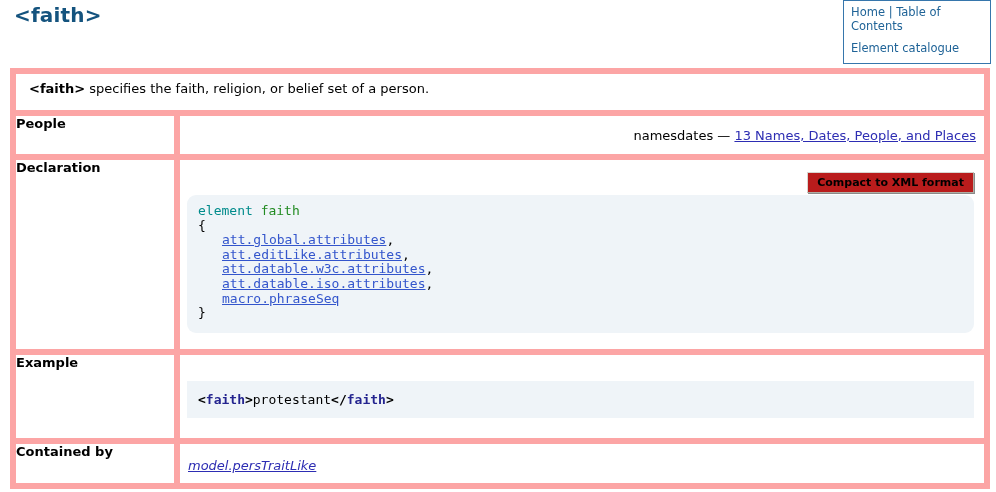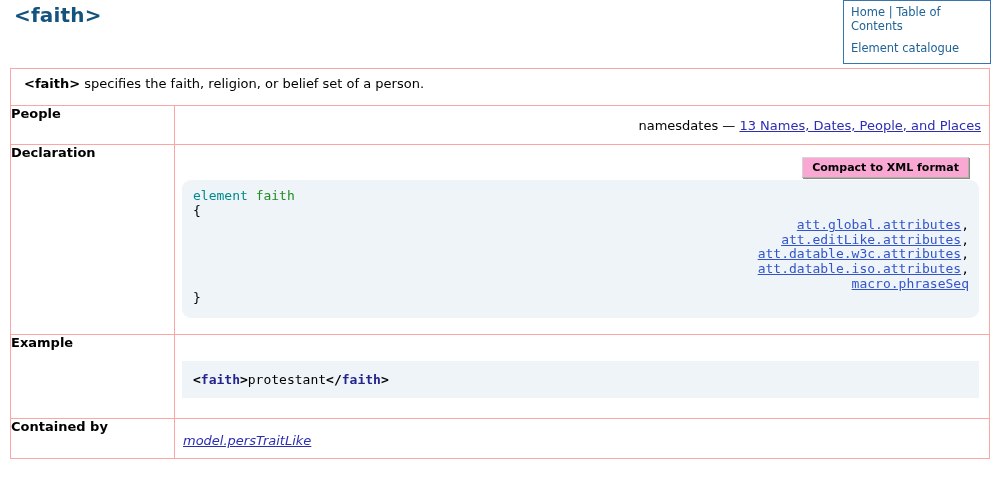--- a/index.html
+++ b/index.html
@@ -36,21 +36,21 @@
   .nav-sep { color: #1F6397; }
 
   
   table.ref {
     position: absolute; left: 10px; top: 68px;
     width: 980px;
     border-collapse: collapse;
     table-layout: fixed;
   }
   table.ref td {
-    border: 1px solid #fca5a5;
+    border: 6px solid #fca5a5;
     vertical-align: top;
     padding: 0;
   }
   td.label {
     font-weight: bold;
     padding: 6px 8px 0 13px;
   }
   tr.r-desc td { height: 29px; padding: 7px 12px 0 13px; }
   tr.r-module td.val   { height: 38px; text-align: right; }
   tr.r-attrs  td.val   { height: 36px; }
@@ -64,44 +64,44 @@
   .desc-gi { font-weight: bold; }
 
   a { cursor: pointer; }
   .tlink { color: #2D2DB3; text-decoration: underline; }
   .clink { color: #3355CC; text-decoration: underline; }
   .contained-link { font-style: italic; }
 
   
   .compact-btn {
     display: block;
-    margin: 12px 20px 0 auto;
+    margin: 12px 10px 0 auto;
     font-family: "DejaVu Sans", "Liberation Sans", sans-serif;
     font-size: 11px; font-weight: bold; color: #000;
-    background: #f9a8d4;
+    background: #b91c1c;
     border: 1px solid #B0ADA4;
     border-top-color: #D8D6D0;
     border-left-color: #D8D6D0;
     box-shadow: 1px 1px 0 #8A8A8A;
     padding: 3px 9px;
     cursor: pointer;
   }
   .codeblock {
     background: #EFF4F8;
     font-family: "DejaVu Sans Mono", "Liberation Mono", monospace;
     font-size: 13px;
   }
   .decl-block {
     margin: 2px 10px 0 7px;
     padding: 9px 10px 12px 11px;
     line-height: 14.6px;
     border-radius: 9px;
   }
   .decl-line { white-space: pre; }
-  .decl-member { padding-left: 24px; text-align: right; }
+  .decl-member { padding-left: 24px; }
   .kw { color: #008B8B; }
   .egreen { color: #228B22; }
 
   .ex-block {
     margin: 26px 10px 0 7px;
     padding: 11px 10px 11px 11px;
     line-height: 15px;
     white-space: pre;
   }
   .xb  { font-weight: bold; color: #000; }

